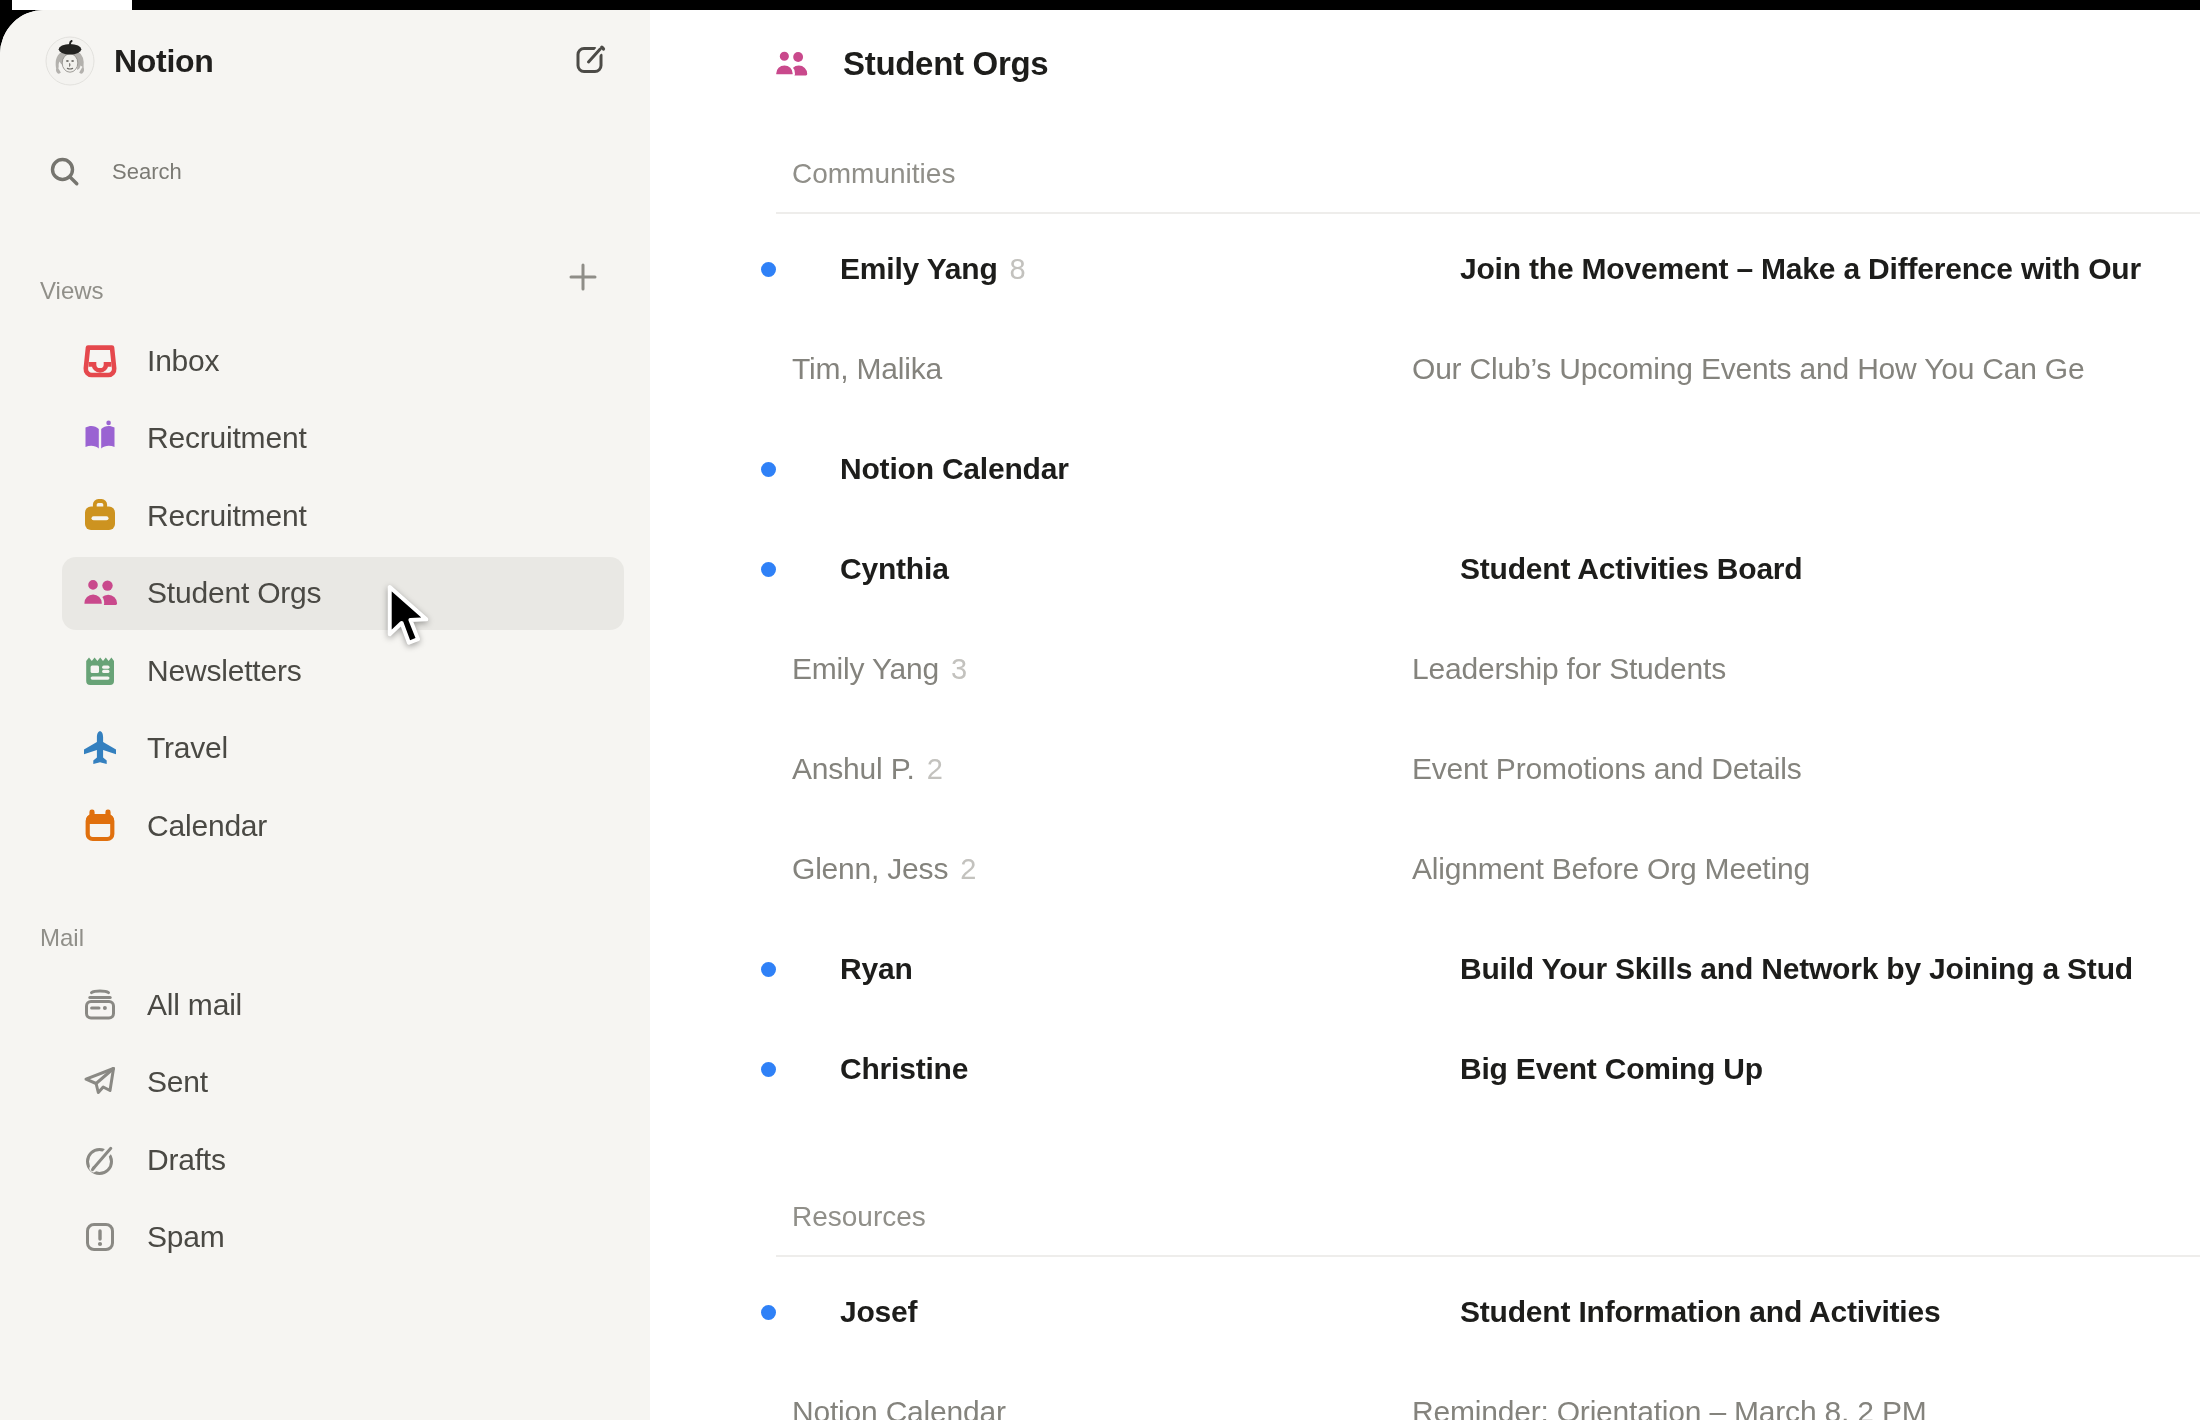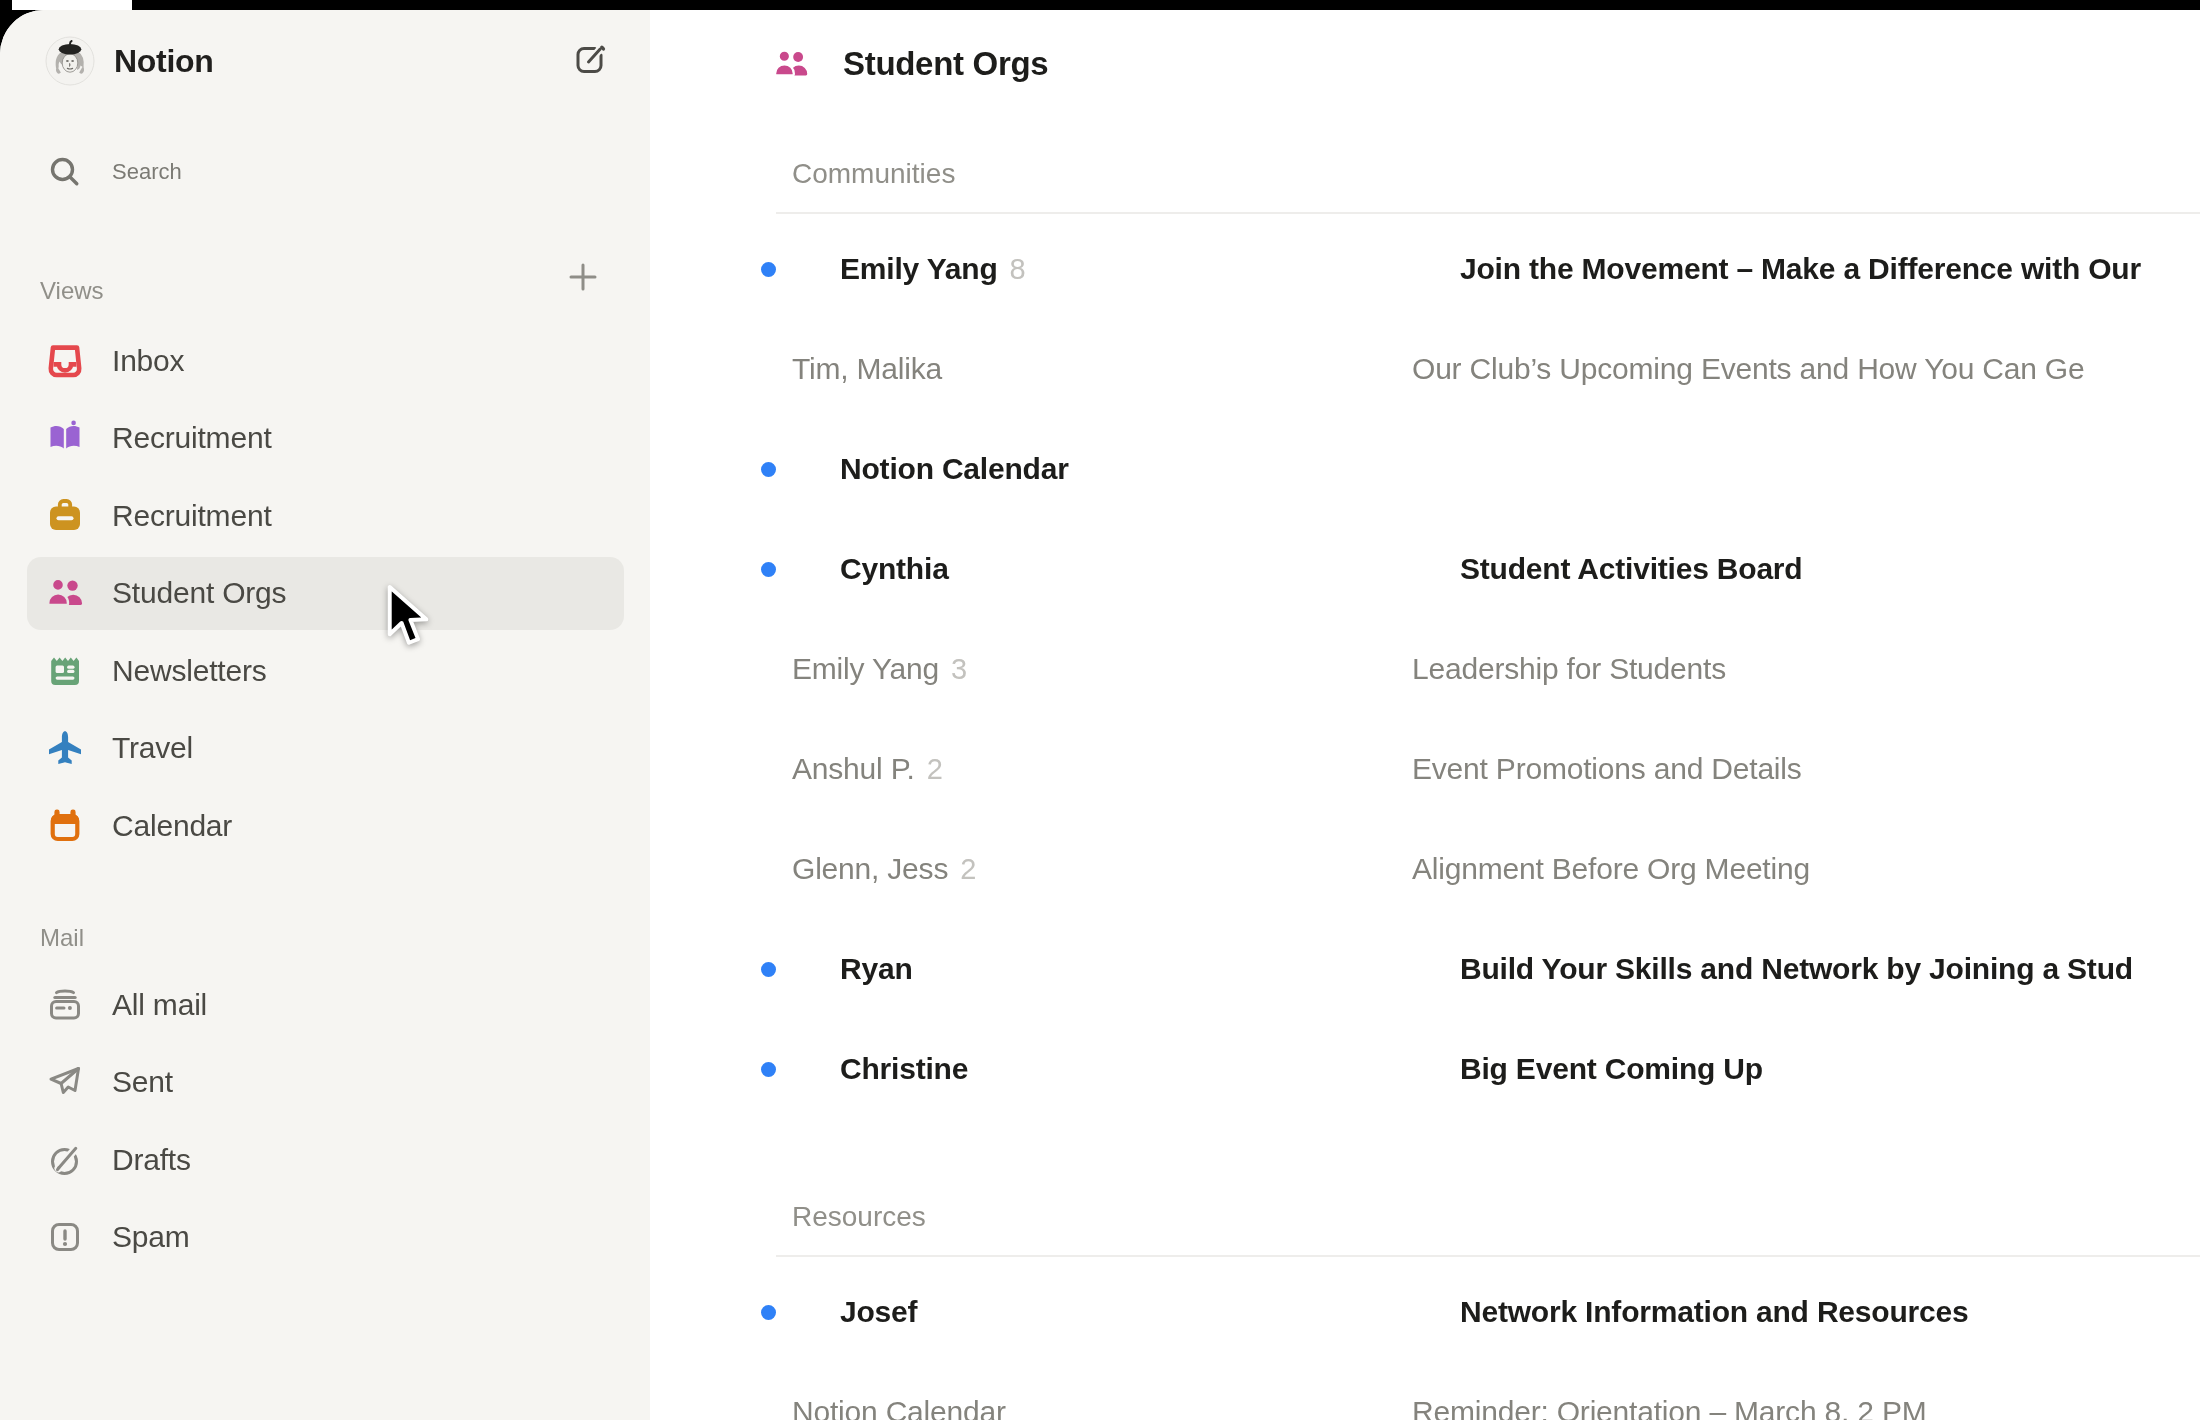--- a/index.html
+++ b/index.html
@@ -22,21 +22,21 @@
   .sb-compose{position:absolute;left:570px;top:30px;width:40px;height:40px;cursor:pointer;}
   .sb-search{position:absolute;left:0;top:138px;width:650px;height:48px;cursor:pointer;}
   .sb-search .ic{position:absolute;left:45px;top:4px;width:40px;height:40px;}
   .sb-search .lbl{position:absolute;left:112px;top:0;height:48px;line-height:48px;
     font-size:22px;color:#7b7a74;}
   .sb-sechdr{position:absolute;left:40px;height:48px;line-height:48px;
     font-size:24px;color:var(--section-header);margin-top:14px;}
   .sb-plus{position:absolute;left:561px;top:245px;width:44px;height:44px;cursor:pointer;}
   .sb-nav{position:absolute;left:0;width:650px;}
   .sb-item{position:relative;height:77.5px;display:flex;align-items:center;
-    padding-left:45px;box-sizing:border-box;cursor:pointer;}
+    padding-left:45px;box-sizing:border-box;cursor:pointer;margin-left:35px;}
   .sb-item .ic{width:40px;height:40px;flex:none;position:relative;z-index:1;}
   .sb-item .lbl{margin-left:27px;font-size:30px;color:var(--sidebar-label);
     position:relative;z-index:1;letter-spacing:-.2px;}
   .sb-item.selected::before{content:"";position:absolute;left:27px;right:26px;top:2px;bottom:2px;
     background:var(--selected-bg);border-radius:14px;z-index:0;}
   
   .main{position:absolute;left:650px;top:0;width:1550px;height:100%;background:#fff;}
   .main-header{position:absolute;left:122px;top:30px;height:48px;display:flex;align-items:center;}
   .main-header .ic{width:38px;height:38px;flex:none;}
   .main-title{margin-left:33px;font-size:33px;font-weight:700;color:var(--unread-text);letter-spacing:-.3px;}
@@ -267,21 +267,21 @@
             </div>
           </div>
         </div>
         <div class="section">
           <div class="section-label">Resources</div>
           <div class="section-divider"></div>
           <div class="rows">
             <div class="row unread">
               <span class="dot"></span>
               <span class="name"><span>Josef</span></span>
-              <span class="subject">Network Information and Resources</span>
+              <span class="subject">Student Information and Activities</span>
             </div>
             <div class="row read">
               <span class="name"><span>Notion Calendar</span></span>
               <span class="subject">Reminder: Orientation – March 8, 2 PM</span>
             </div>
           </div>
         </div>
       </div>
   </div>
 

